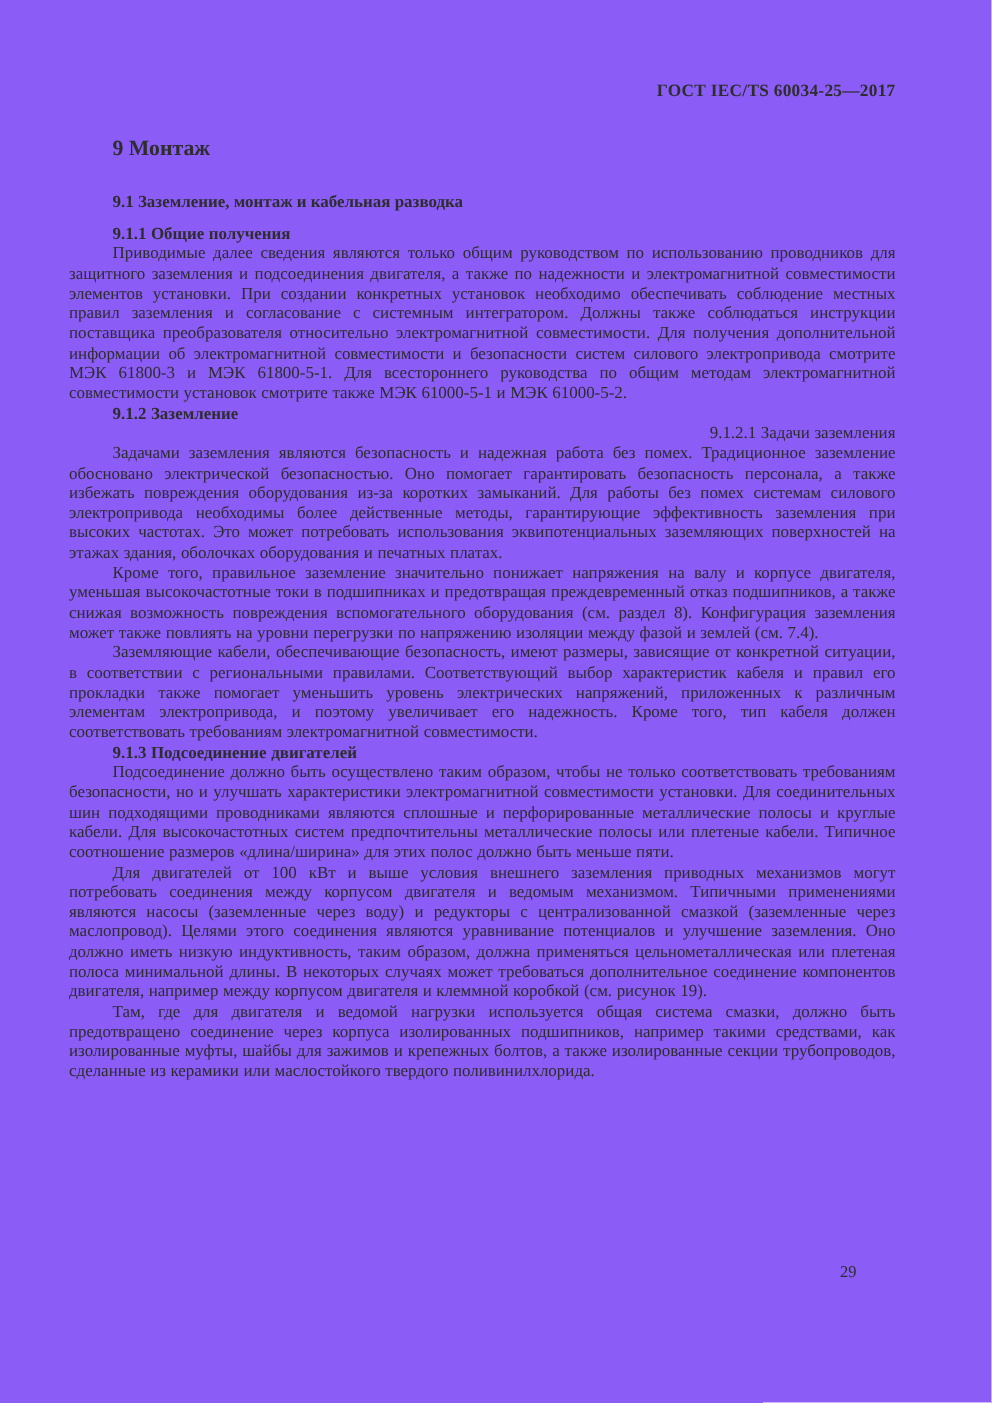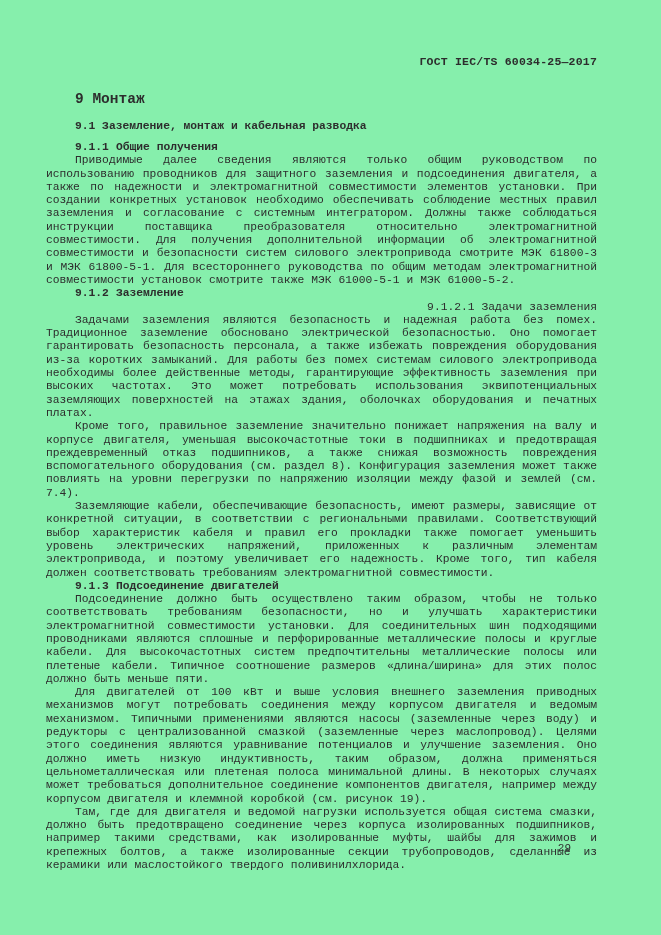--- a/index.html
+++ b/index.html
@@ -4,42 +4,42 @@
 <style>
   html, body {
     margin: 0;
     padding: 0;
     background: #ffffff;
   }
   .page {
     position: relative;
     width: 661px;
     height: 935px;
-    background: #86efac;
-    font-family: Liberation Mono, monospace;
+    background: #8b5cf6;
+    font-family: Liberation Serif, serif;
     color: #2d2d2d;
     overflow: hidden;
   }
   .content {
     position: absolute;
     left: 46px;
     top: 55px;
     width: 551px;
   }
   .std-header {
     text-align: right;
     font-weight: bold;
     font-size: 11.5px;
     line-height: 13px;
     letter-spacing: 0.2px;
   }
   .chapter-title {
     font-size: 14.5px;
     font-weight: bold;
-    margin: 23px 0 13px 29px;
+    margin: 23px 0 22px 29px;
     line-height: 16px;
   }
   .section-title {
     font-size: 11.3px;
     font-weight: bold;
     margin: 8px 0 8px 29px;
     line-height: 13px;
   }
   .para, .sub-bold, .sub-plain {
     font-size: 11.3px;

